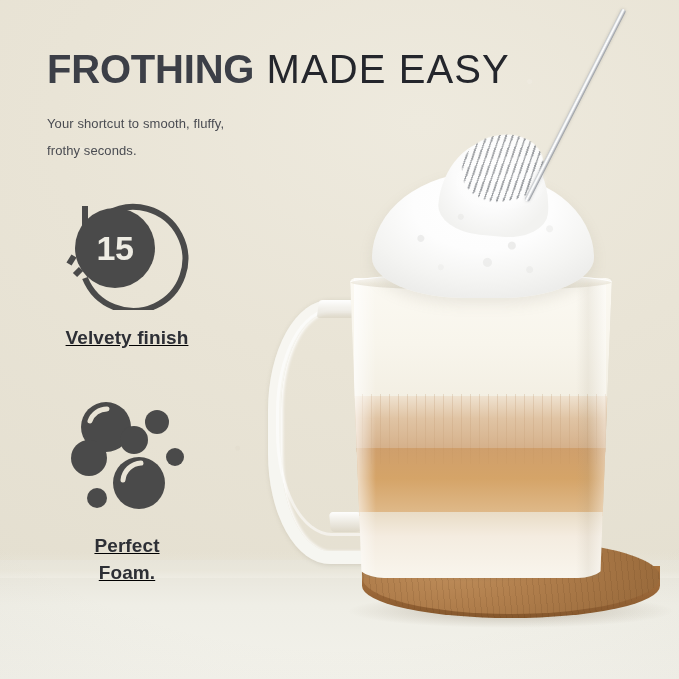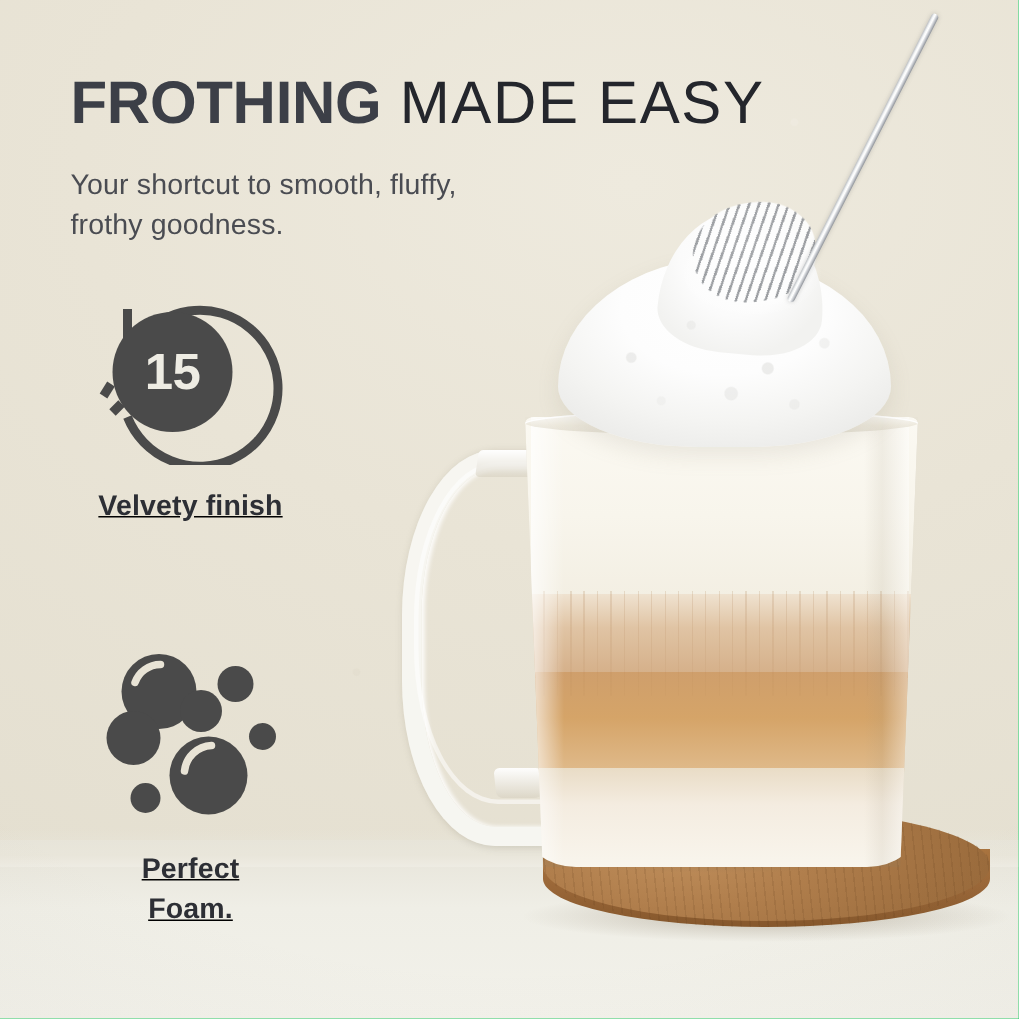--- a/index.html
+++ b/index.html
@@ -79,37 +79,37 @@
     font-weight: 300;
     color: #24262c;
     letter-spacing: 1.1px;
   }
 
   .subtitle {
     position: absolute;
     left: 47px;
     top: 110px;
     width: 340px;
-    font-size: 19px;
+    font-size: 13px;
     line-height: 27px;
     font-weight: 400;
     color: #4a4c52;
     letter-spacing: .1px;
   }
   .subtitle span { display: block; }
 
   
   .feature {
     position: absolute;
     width: 230px;
     text-align: center;
     text-decoration: underline;
   }
   .feature-1 { left: 12px; top: 192px; }
-  .feature-2 { left: 12px; top: 434px; }
+  .feature-2 { left: 12px; top: 400px; }
 
   .feature-icon {
     position: relative;
     height: 118px;
     margin: 0 auto;
     width: 160px;
   }
   .feature-label {
     margin-top: 14px;
     font-size: 19px;
@@ -423,21 +423,21 @@
   </div>
 
   <div class="bg-vignette"></div>
 
   <div class="headline">
     <span class="hl-strong">FROTHING</span><span class="hl-light"> MADE EASY</span>
   </div>
 
   <div class="subtitle">
     <span>Your shortcut to smooth, fluffy,</span>
-    <span>frothy goodness.</span>
+    <span>frothy seconds.</span>
   </div>
 
   <div class="feature feature-1">
     <div class="feature-icon">
       <svg width="160" height="118" viewBox="0 0 160 118" aria-hidden="true">
 
         <path d="M 60 22 A 52 52 0 1 1 38 86" fill="none" stroke="#4a4a4a" stroke-width="6" stroke-linecap="butt"></path>
 
         <path d="M 22 72 L 27 64" fill="none" stroke="#4a4a4a" stroke-width="6" stroke-linecap="butt"></path>
         <path d="M 28 83 L 34 77" fill="none" stroke="#4a4a4a" stroke-width="6" stroke-linecap="butt"></path>

